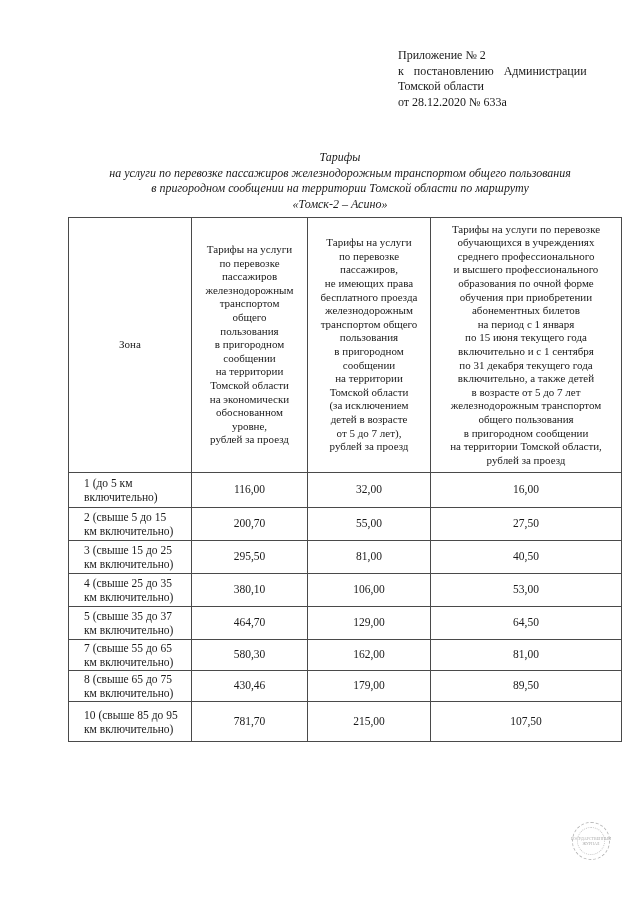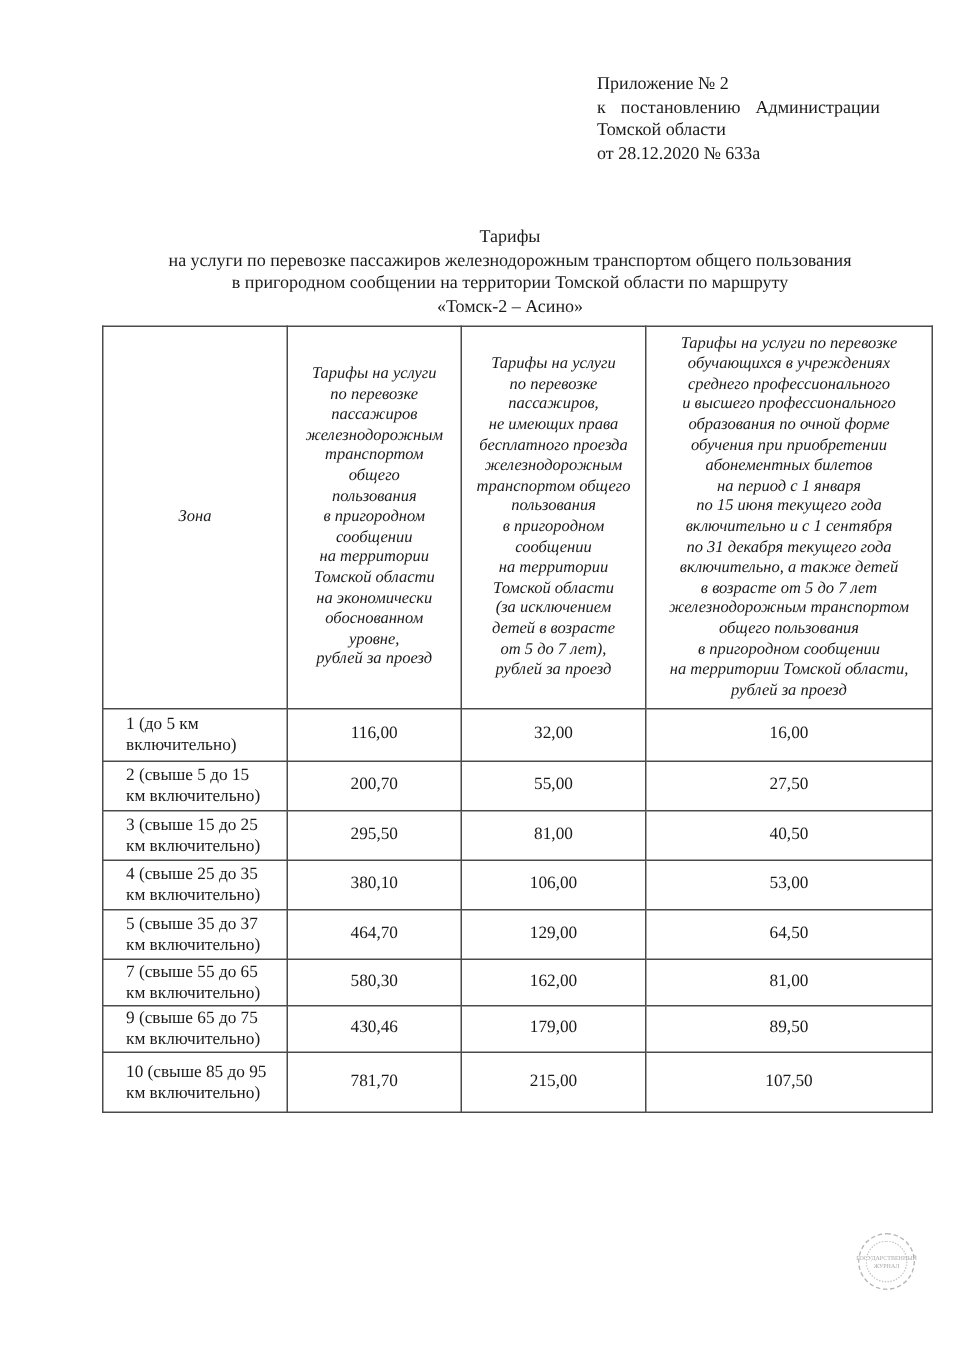--- a/index.html
+++ b/index.html
@@ -2,24 +2,24 @@
 <html><head>
 <meta charset="utf-8">
 <style>
   html, body { margin:0; padding:0; background:#ffffff; }
   body { width:640px; height:905px; position:relative; overflow:hidden;
          font-family:"Liberation Serif","DejaVu Serif",serif; color:#1a1a1a; }
   .appendix { position:absolute; left:398px; top:48px; font-size:12px; line-height:15.5px; }
   .appendix div { white-space:nowrap; }
   .appendix .spaced { word-spacing:7px; }
   .title { position:absolute; left:60px; width:560px; top:150px; text-align:center; font-size:12px; line-height:15.5px; }
-  .title div { white-space:nowrap; }
+  .title div { white-space:nowrap;font-style:italic; }
   table { position:absolute; left:68px; top:217px; border-collapse:collapse; font-size:11px; line-height:13.6px; }
   td { border:1.5px solid #4a4a4a; text-align:center; vertical-align:middle; padding:0 2px; }
-  thead td { height:254px;font-style:italic; }
+  thead td { height:254px; }
   .c1 { width:118px; }
   .c2 { width:111px; }
   .c3 { width:118px; }
   .c4 { width:186px; }
   tbody td.zone { text-align:left; padding-left:15px; line-height:14px; }
   tbody td { font-size:11.5px; }
   .hdr { white-space:pre-line; }
   .stamp { position:absolute; left:572px; top:822px; width:38px; height:38px; border-radius:50%;
            border:1.5px dashed #b8b8b8; box-sizing:border-box; display:flex; align-items:center; justify-content:center; }
   .stamp .inner { width:26px; height:26px; border-radius:50%; border:1px dotted #c8c8c8; font-size:4px; color:#aaa;
@@ -128,21 +128,21 @@
       <td>129,00</td>
       <td>64,50</td>
     </tr>
     <tr style="height:31px">
       <td class="zone"><span>7 (свыше 55 до 65</span><br><span>км включительно)</span></td>
       <td>580,30</td>
       <td>162,00</td>
       <td>81,00</td>
     </tr>
     <tr style="height:31px">
-      <td class="zone"><span>9 (свыше 65 до 75</span><br><span>км включительно)</span></td>
+      <td class="zone"><span>8 (свыше 65 до 75</span><br><span>км включительно)</span></td>
       <td>430,46</td>
       <td>179,00</td>
       <td>89,50</td>
     </tr>
     <tr style="height:40px">
       <td class="zone"><span>10 (свыше 85 до 95</span><br><span>км включительно)</span></td>
       <td>781,70</td>
       <td>215,00</td>
       <td>107,50</td>
     </tr>

